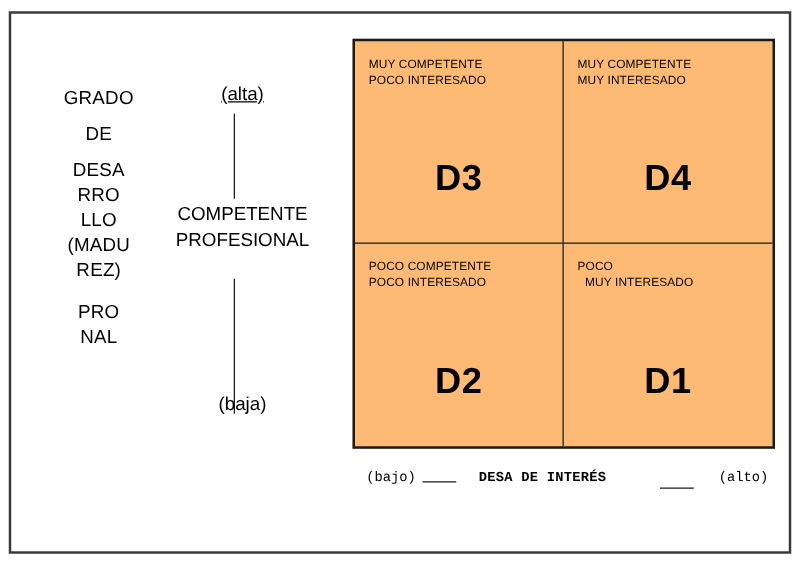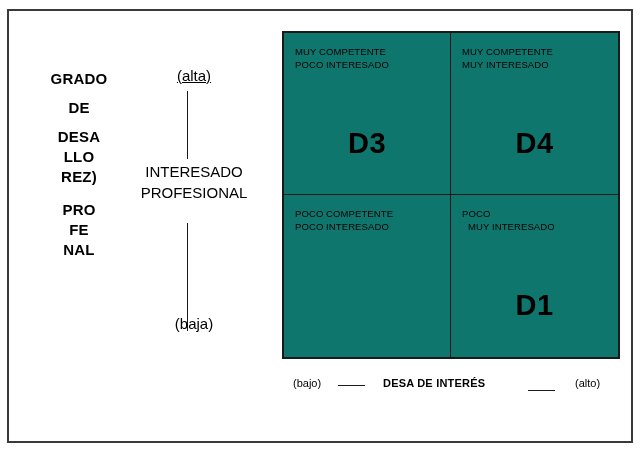--- a/index.html
+++ b/index.html
@@ -30,21 +30,21 @@
     box-sizing: border-box;
     background: #ffffff;
   }
   
   #y-axis-title {
     position: absolute;
     left: 18px;
     top: 58px;
     width: 104px;
     text-align: center;
-    font-weight: bold;
+    font-weight: normal;
     font-size: 15px;
     line-height: 20px;
     letter-spacing: 0.2px;
     color: #000000;
   }
   #y-axis-title .ln { display: block; }
   #y-axis-title .gap-sm { height: 9px; display: block; }
   #y-axis-title .gap-lg { height: 13px; display: block; }
 
   
@@ -89,21 +89,21 @@
     position: absolute;
     left: 273px;
     top: 20px;
     width: 338px;
     height: 328px;
     border: 2px solid #1a1a1a;
     box-sizing: border-box;
     display: grid;
     grid-template-columns: 1fr 1fr;
     grid-template-rows: 1fr 1fr;
-    background: #0f766e;
+    background: #fdba74;
   }
   .quadrant {
     position: relative;
     box-sizing: border-box;
     padding: 12px 0 0 11px;
   }
   .q-tl { border-right: 1.6px solid #1a1a1a; border-bottom: 1.6px solid #1a1a1a; }
   .q-tr { border-bottom: 1.6px solid #1a1a1a; }
   .q-bl { border-right: 1.6px solid #1a1a1a; }
   .q-br { }
@@ -135,20 +135,21 @@
     top: 363px;
     width: 338px;
     height: 22px;
     font-size: 11px;
     color: #000000;
   }
   #x-axis-caption .cap {
     position: absolute;
     top: 3px;
     white-space: nowrap;
+    font-family: Liberation Mono, monospace;
   }
   #cap-bajo  { left: 8px; }
   #cap-title { left: 98px; font-weight: bold; letter-spacing: 0.2px; }
   #cap-alto  { left: 290px; }
   .x-dash {
     position: absolute;
     height: 0;
     border-top: 1.8px solid #1a1a1a;
   }
   #x-dash-left  { left: 53px; top: 11px; width: 27px; }
@@ -160,33 +161,34 @@
 <div id="canvas">
 
   <div id="outer-frame">
 
     <div id="y-axis-title">
       <span class="ln">GRADO</span>
       <span class="gap-sm"></span>
       <span class="ln">DE</span>
       <span class="gap-sm"></span>
       <span class="ln">DESA</span>
+      <span class="ln">RRO</span>
       <span class="ln">LLO</span>
+      <span class="ln">(MADU</span>
       <span class="ln">REZ)</span>
       <span class="gap-lg"></span>
       <span class="ln">PRO</span>
-      <span class="ln">FE</span>
       <span class="ln">NAL</span>
     </div>
 
     <div id="competencia-axis">
       <div class="axis-cap" id="label-alta">(alta)</div>
       <div class="axis-line-v" id="axis-line-upper"></div>
       <div id="competencia-text">
-        <span class="ln">INTERESADO</span>
+        <span class="ln">COMPETENTE</span>
         <span class="ln">PROFESIONAL</span>
       </div>
       <div class="axis-line-v" id="axis-line-lower"></div>
       <div class="axis-cap" id="label-baja">(baja)</div>
     </div>
 
     <div id="matrix">
 
       <div class="quadrant q-tl">
         <div class="q-desc">
@@ -202,20 +204,21 @@
           <span class="ln">MUY INTERESADO</span>
         </div>
         <div class="q-code">D4</div>
       </div>
 
       <div class="quadrant q-bl">
         <div class="q-desc">
           <span class="ln">POCO COMPETENTE</span>
           <span class="ln">POCO INTERESADO</span>
         </div>
+        <div class="q-code">D2</div>
       </div>
 
       <div class="quadrant q-br">
         <div class="q-desc">
           <span class="ln">POCO</span>
           <span class="ln indent">MUY INTERESADO</span>
         </div>
         <div class="q-code">D1</div>
       </div>
 

